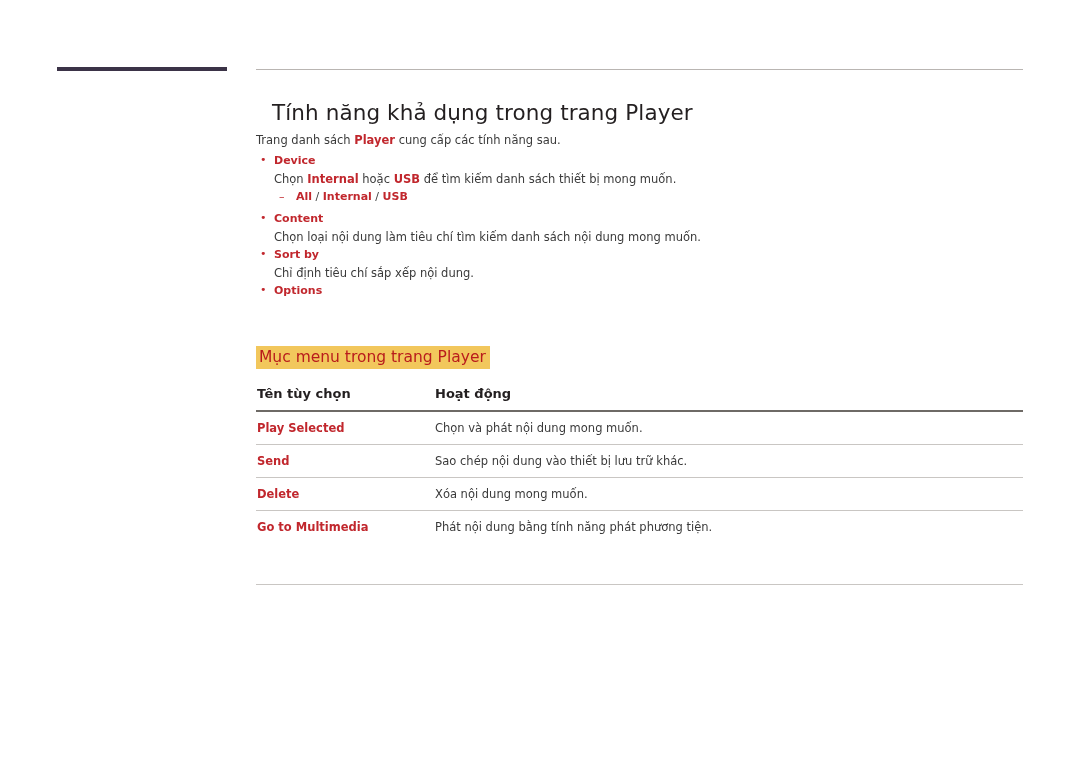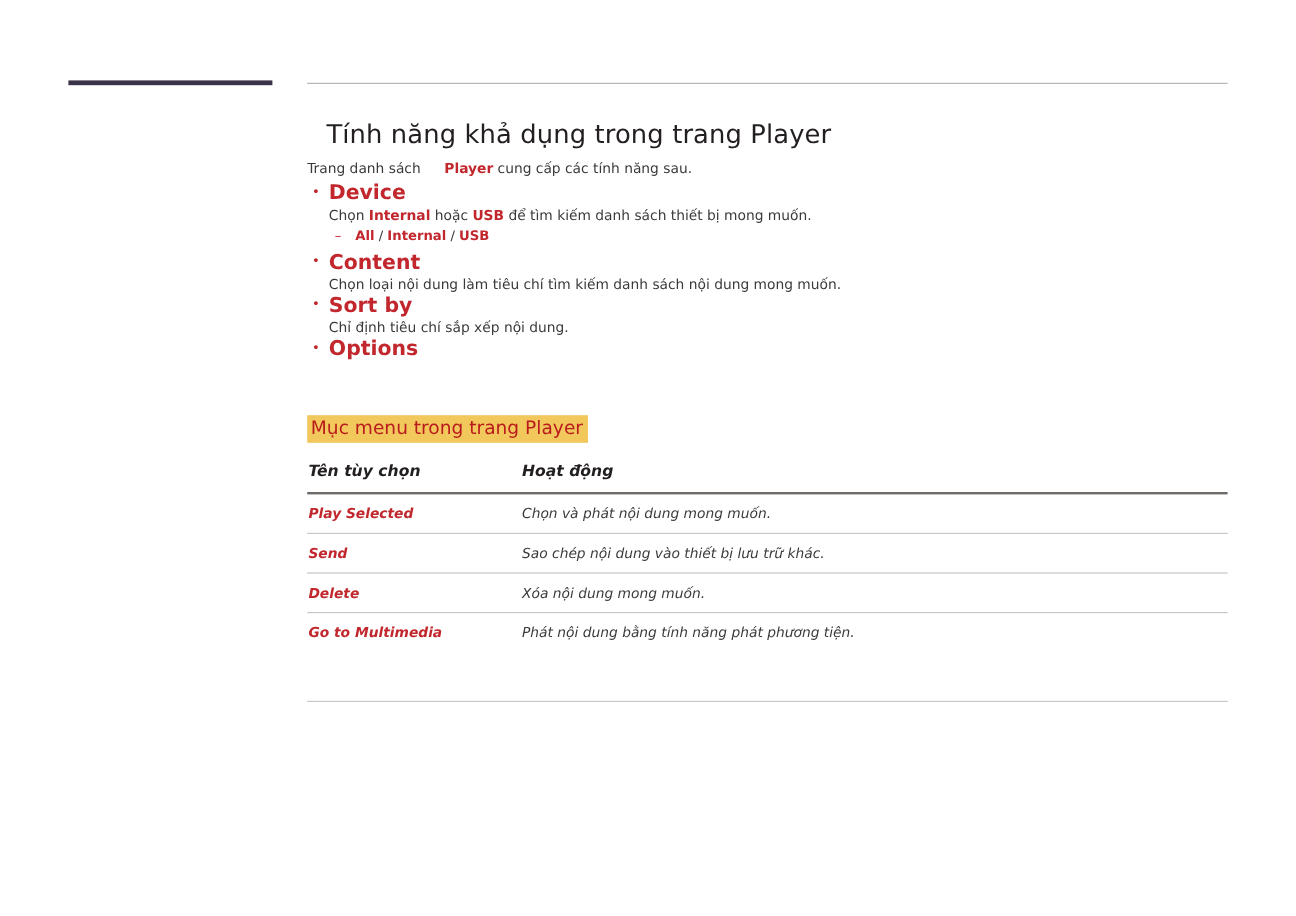--- a/index.html
+++ b/index.html
@@ -56,21 +56,20 @@
   .intro {
     position: absolute;
     left: 0;
     top: 133px;
     font-size: 11.5px;
     color: #3a3a3a;
   }
   .intro .kw {
     color: #c1272d;
     font-weight: bold;
-    margin-left: 16px;
   }
   ul.bullets {
     position: absolute;
     left: 0;
     top: 153px;
     margin: 0;
     padding: 0;
     list-style: none;
     width: 767px;
   }
@@ -84,21 +83,21 @@
     position: absolute;
     left: 4px;
     top: -1px;
     color: #c1272d;
     font-size: 11px;
     line-height: 16px;
   }
   .b-head {
     color: #c1272d;
     font-weight: bold;
-    font-size: 17px;
+    font-size: 11px;
     line-height: 16px;
   }
   .b-desc {
     color: #3a3a3a;
     font-size: 11.5px;
     line-height: 17px;
     margin-top: 2px;
     margin-bottom: 1px;
   }
   .b-desc .kw {
@@ -141,21 +140,20 @@
   }
 
   
   .tbl {
     position: absolute;
     left: 0;
     top: 386px;
     width: 767px;
     border-collapse: collapse;
     font-size: 11.5px;
-    font-style: italic;
   }
   .tbl th {
     text-align: left;
     font-size: 13px;
     font-weight: bold;
     color: #231f20;
     padding: 0 0 9px 0;
     border-bottom: 2px solid #6e6a66;
     vertical-align: bottom;
   }

